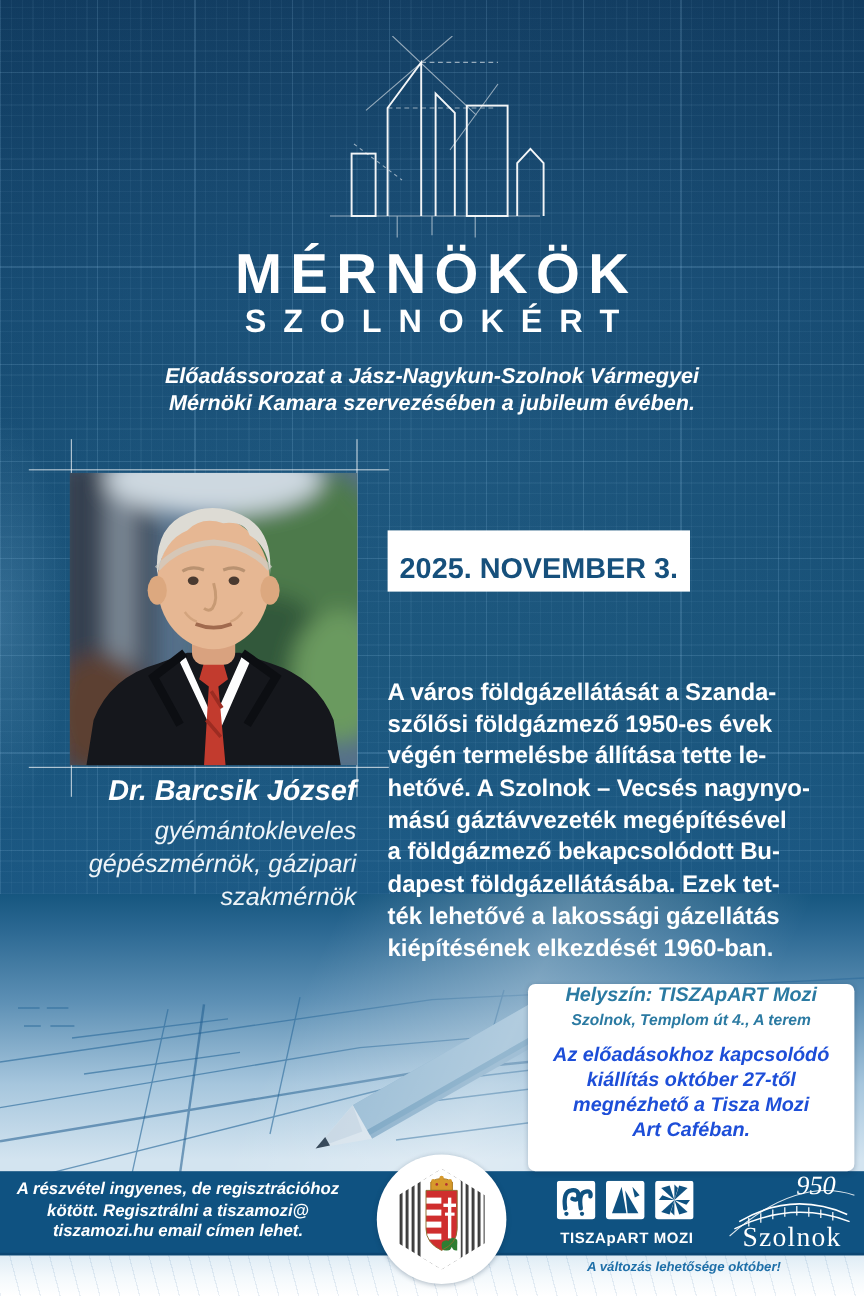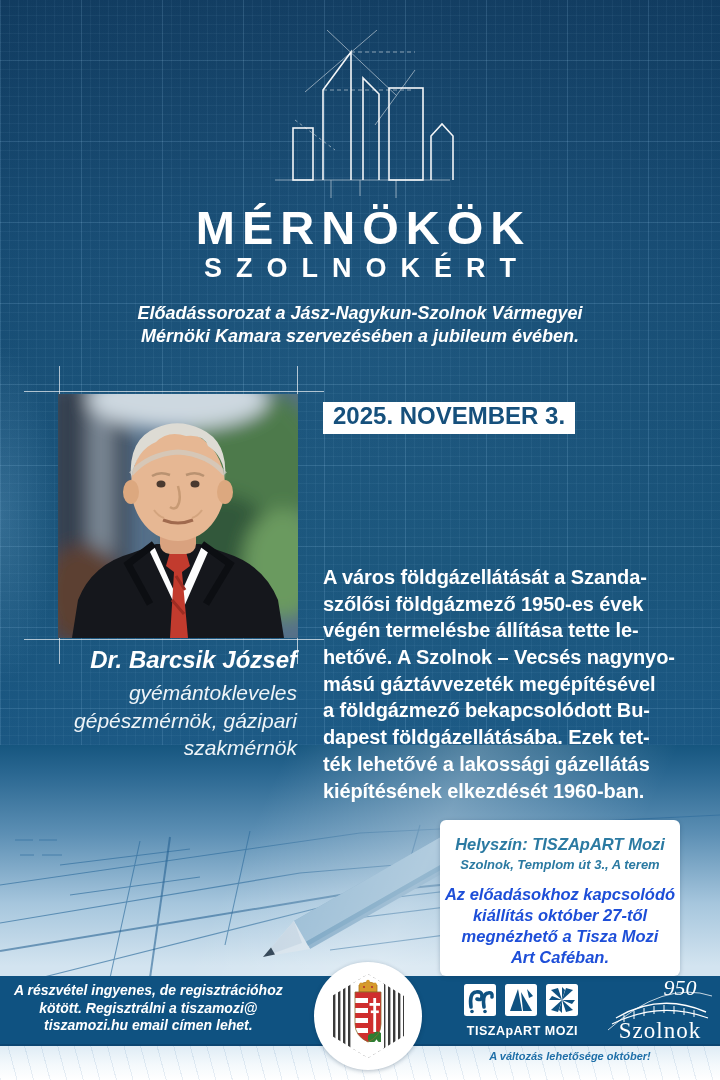--- a/index.html
+++ b/index.html
@@ -44,43 +44,43 @@
   .cline-h-bottom{left:24px;top:639px;width:300px;height:1px;}
   .cline-v-left{left:59px;top:366px;width:1px;height:298px;}
   .cline-v-right{left:297px;top:366px;width:1px;height:298px;}
   
   .photo{position:absolute;left:58px;top:394px;width:240px;height:244px;z-index:5;overflow:hidden;}
   .speaker-block{position:absolute;left:7px;top:646px;width:290px;z-index:5;text-align:right;color:#fff;}
   .speaker-name{font-size:24px;font-weight:bold;font-style:italic;margin-bottom:5px;}
   .speaker-titles{font-size:21px;font-style:italic;line-height:1.32;color:#eef4f8;white-space:pre-line;}
   
   .badges{position:absolute;left:323px;top:402px;z-index:5;display:flex;flex-direction:column;align-items:flex-start;gap:2px;}
-  .badge{background:#fff;color:#16507c;font-weight:bold;font-size:24px;padding:0 10px 4px 10px;}
+  .badge{background:#fff;color:#16507c;font-weight:bold;font-size:24px;padding:19px 10px 4px 10px;margin-top:40px;}
   .event-title{
     position:absolute;left:323px;top:476px;width:390px;z-index:5;
     color:#fff;font-size:30px;font-weight:bold;line-height:1.17;white-space:pre-line;
   }
   .event-desc{
     position:absolute;left:323px;top:564px;width:396px;z-index:5;
     color:#fff;font-size:20px;font-weight:bold;letter-spacing:-0.1px;line-height:1.335;white-space:pre-line;
   }
   
   .band{
     position:absolute;left:0;top:745px;width:720px;height:233px;z-index:3;
     background:linear-gradient(180deg,#16567f 0%,#2a6791 12%,#5c8fb4 38%,#a6c6dd 68%,#d3e4f0 95%);
   }
   .band::after{
     content:"";position:absolute;inset:0;
     background:linear-gradient(115deg, transparent 35%, rgba(255,255,255,0.28) 58%, transparent 82%);
   }
   .band svg{position:absolute;left:0;top:0;}
   
   .venue-card{
-    position:absolute;left:440px;top:820px;width:240px;height:156px;z-index:6;
-    background:#fff;border-radius:6px;text-align:center;box-sizing:border-box;padding-top:15px;
+    position:absolute;left:440px;top:820px;width:272px;height:156px;z-index:6;
+    background:#fff;border-radius:6px;text-align:center;box-sizing:border-box;
     box-shadow:0 1px 4px rgba(10,40,70,0.25);
   }
   .venue-name{color:#2b7aa2;font-size:16.5px;font-weight:bold;font-style:italic;}
   .venue-address{color:#2b7aa2;font-size:13px;font-weight:bold;font-style:italic;margin-top:3px;}
   .exhibition-note{color:#1d4ed8;font-size:16.5px;font-weight:bold;font-style:italic;margin-top:12px;line-height:1.28;white-space:pre-line;}
   
   .bar{position:absolute;left:0;top:976px;width:720px;height:70px;background:#0f5281;z-index:5;border-bottom:2px solid #0c4672;box-sizing:border-box;}
   .registration{
     position:absolute;left:14px;top:982px;z-index:6;color:#fff;
     font-size:14px;font-weight:bold;font-style:italic;line-height:1.26;white-space:pre-line;text-align:center;
@@ -235,21 +235,21 @@
         <polygon points="306,202 467,110 463,107 302,199" fill="#6c9cbd"></polygon>
         <polygon points="263,212 310,204 294,176" fill="#d4e1eb"></polygon>
         <polygon points="263,212 302,198 294,176" fill="#c3d4e2"></polygon>
         <polygon points="263,212 275,209.5 271,202.5" fill="#1e3346"></polygon>
       </g>
     </svg>
   </div>
 
   <div class="venue-card">
     <div class="venue-name">Helyszín: TISZApART Mozi</div>
-    <div class="venue-address">Szolnok, Templom út 3., A terem</div>
+    <div class="venue-address">Szolnok, Templom út 4., A terem</div>
     <div class="exhibition-note">Az előadásokhoz kapcsolódó
 kiállítás október 27-től
 megnézhető a Tisza Mozi
 Art Caféban.</div>
   </div>
 
   <div class="bar"></div>
   <div class="registration">A részvétel ingyenes, de regisztrációhoz
 kötött. Regisztrálni a tiszamozi@
 tiszamozi.hu email címen lehet.</div>

